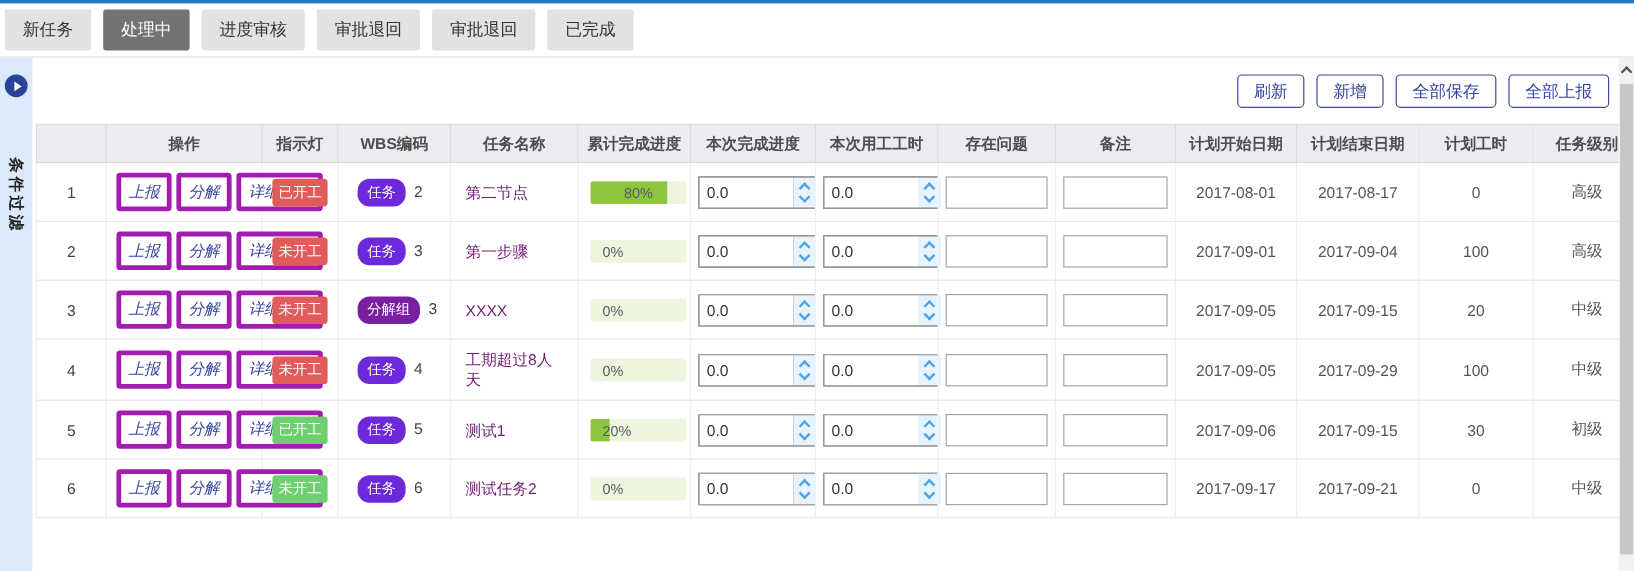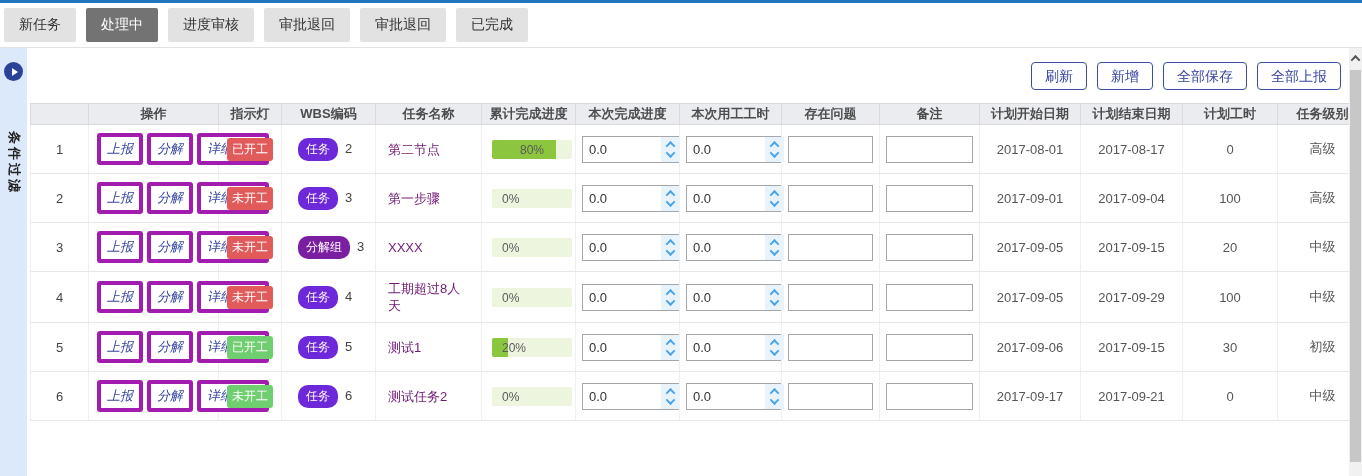--- a/index.html
+++ b/index.html
@@ -23,21 +23,21 @@
   .vtext { margin-top:50px; writing-mode:vertical-rl; text-orientation:sideways;
     font-size:13px; color:#222; letter-spacing:3px; font-weight:bold; }
   .content { flex:1; overflow:hidden; position:relative; }
   
   .toolbar { display:flex; justify-content:flex-end; gap:10px; padding:14px 8px 0 0; height:42px; }
   .tbtn { background:#fff; border:1px solid #3a4d9f; color:#3544a0; font-size:14px;
     padding:5px 13px; border-radius:4px; cursor:pointer; white-space:nowrap;text-align:center; }
   
   .tablewrap { margin:13px 0 0 3px; overflow:hidden; }
   table { border-collapse:collapse; table-layout:fixed; width:1337px; font-size:13px; }
-  thead th { background:#ebecf0; color:#4d4d4d; font-weight:bold; height:21px;
+  thead th { background:#ebecf0; color:#4d4d4d; font-weight:bold; height:32px;
     border:1px solid #d9d9de; border-left:none; text-align:center; white-space:nowrap; overflow:hidden; }
   thead th:first-child { border-left:1px solid #d9d9de; }
   tbody td { background:#fff; border-bottom:1px solid #e8e8e8; border-right:1px solid #efefef;
     color:#555; padding:8px 6px; vertical-align:middle; }
   tbody td:first-child { border-left:1px solid #efefef; }
   .c-num { text-align:center; color:#444; }
   .c-ops { text-align:center; white-space:nowrap; }
   .opbtn { background:#fff; border:4px solid #a21caf; color:#3544a0; font-size:13px;
     padding:3px 6px; border-radius:3px; cursor:pointer; margin:0 2px; white-space:nowrap;font-style:italic; }
   .c-ind { text-align:center; }

